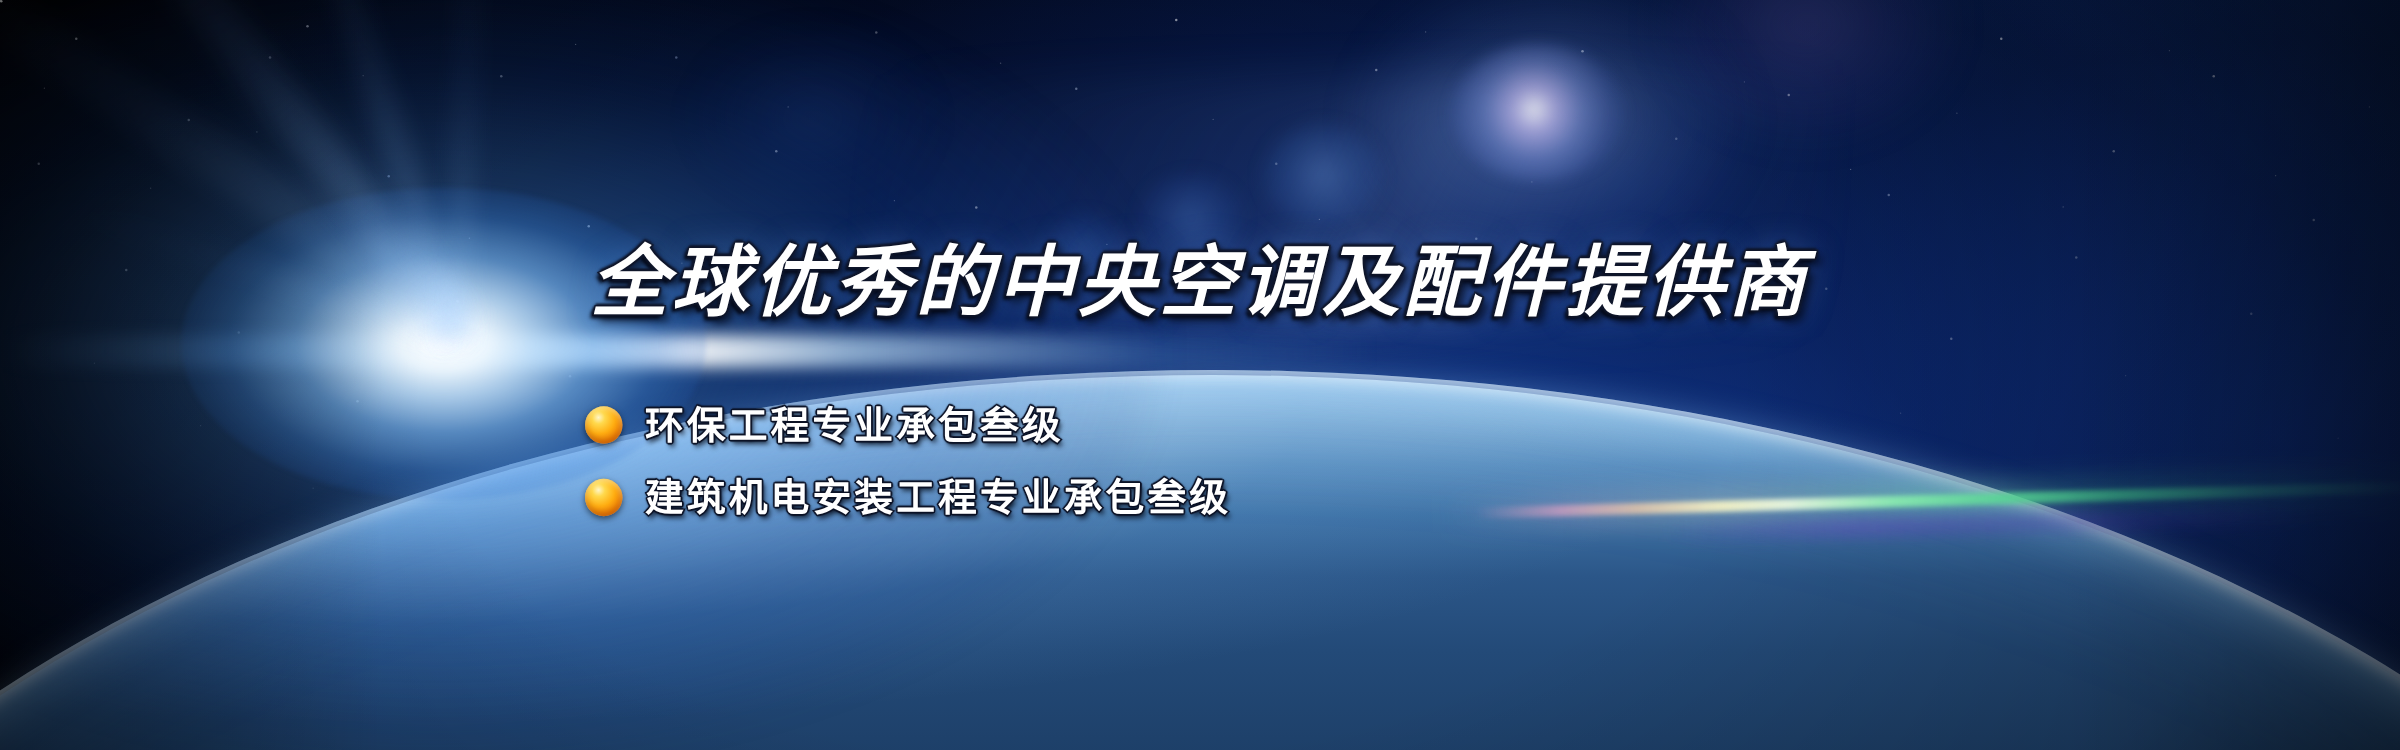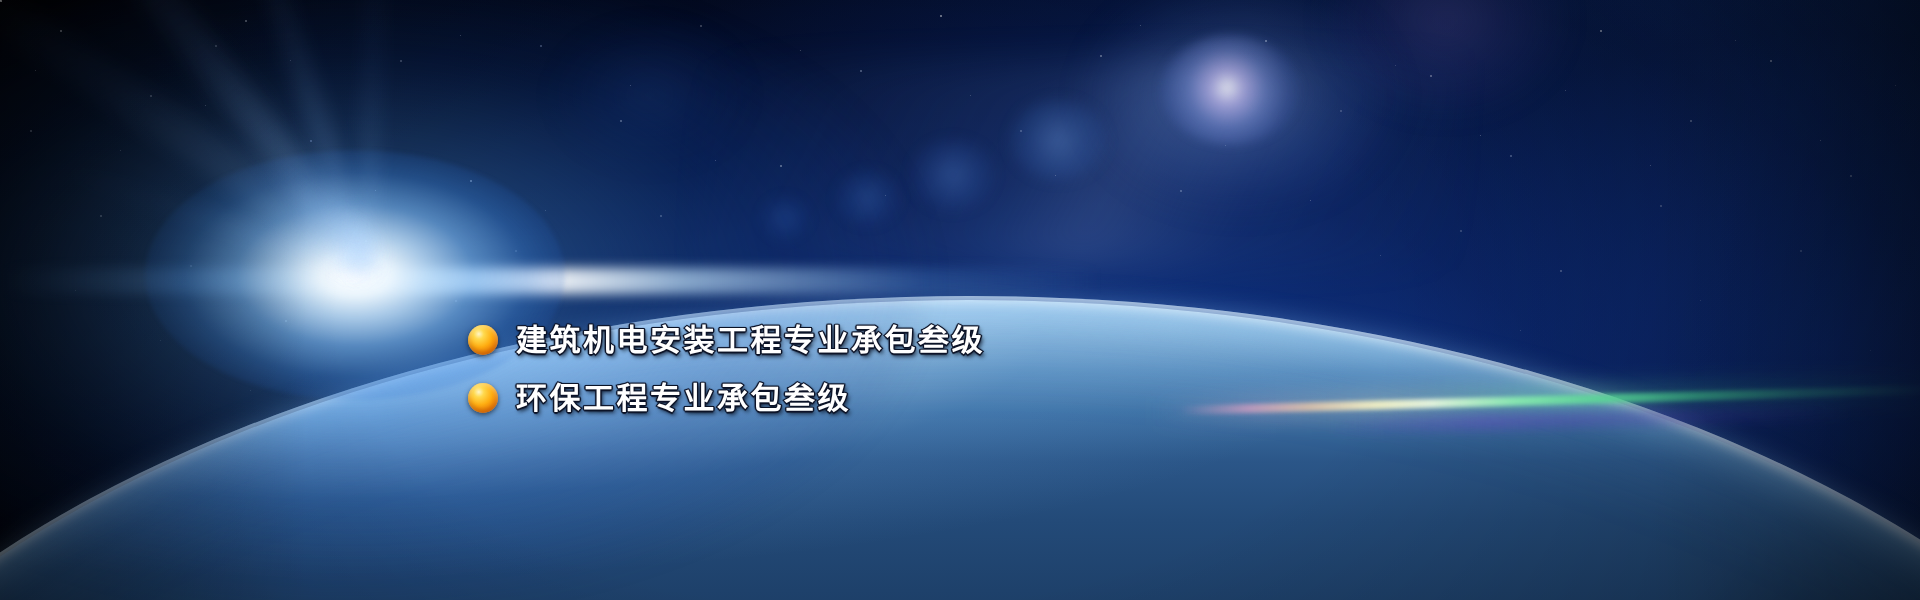--- a/index.html
+++ b/index.html
@@ -455,28 +455,29 @@
   <div class="ray r5"></div>
 
   <div class="spectrum-soft"></div>
   <div class="spectrum-violet"></div>
   <div class="spectrum"></div>
 
   <div class="vignette"></div>
 
   <div class="content">
 
+    <div class="headline">全球优秀的中央空调及配件提供商</div>
 
     <div class="bullets">
+
+      <div class="bullet-row">
+        <span class="bullet-dot"></span>
+        <span class="bullet-text">环保工程专业承包叁级</span>
+      </div>
 
       <div class="bullet-row">
         <span class="bullet-dot"></span>
         <span class="bullet-text">建筑机电安装工程专业承包叁级</span>
       </div>
 
-      <div class="bullet-row">
-        <span class="bullet-dot"></span>
-        <span class="bullet-text">环保工程专业承包叁级</span>
-      </div>
-
     </div>
   </div>
 </div>
 
 </body></html>

